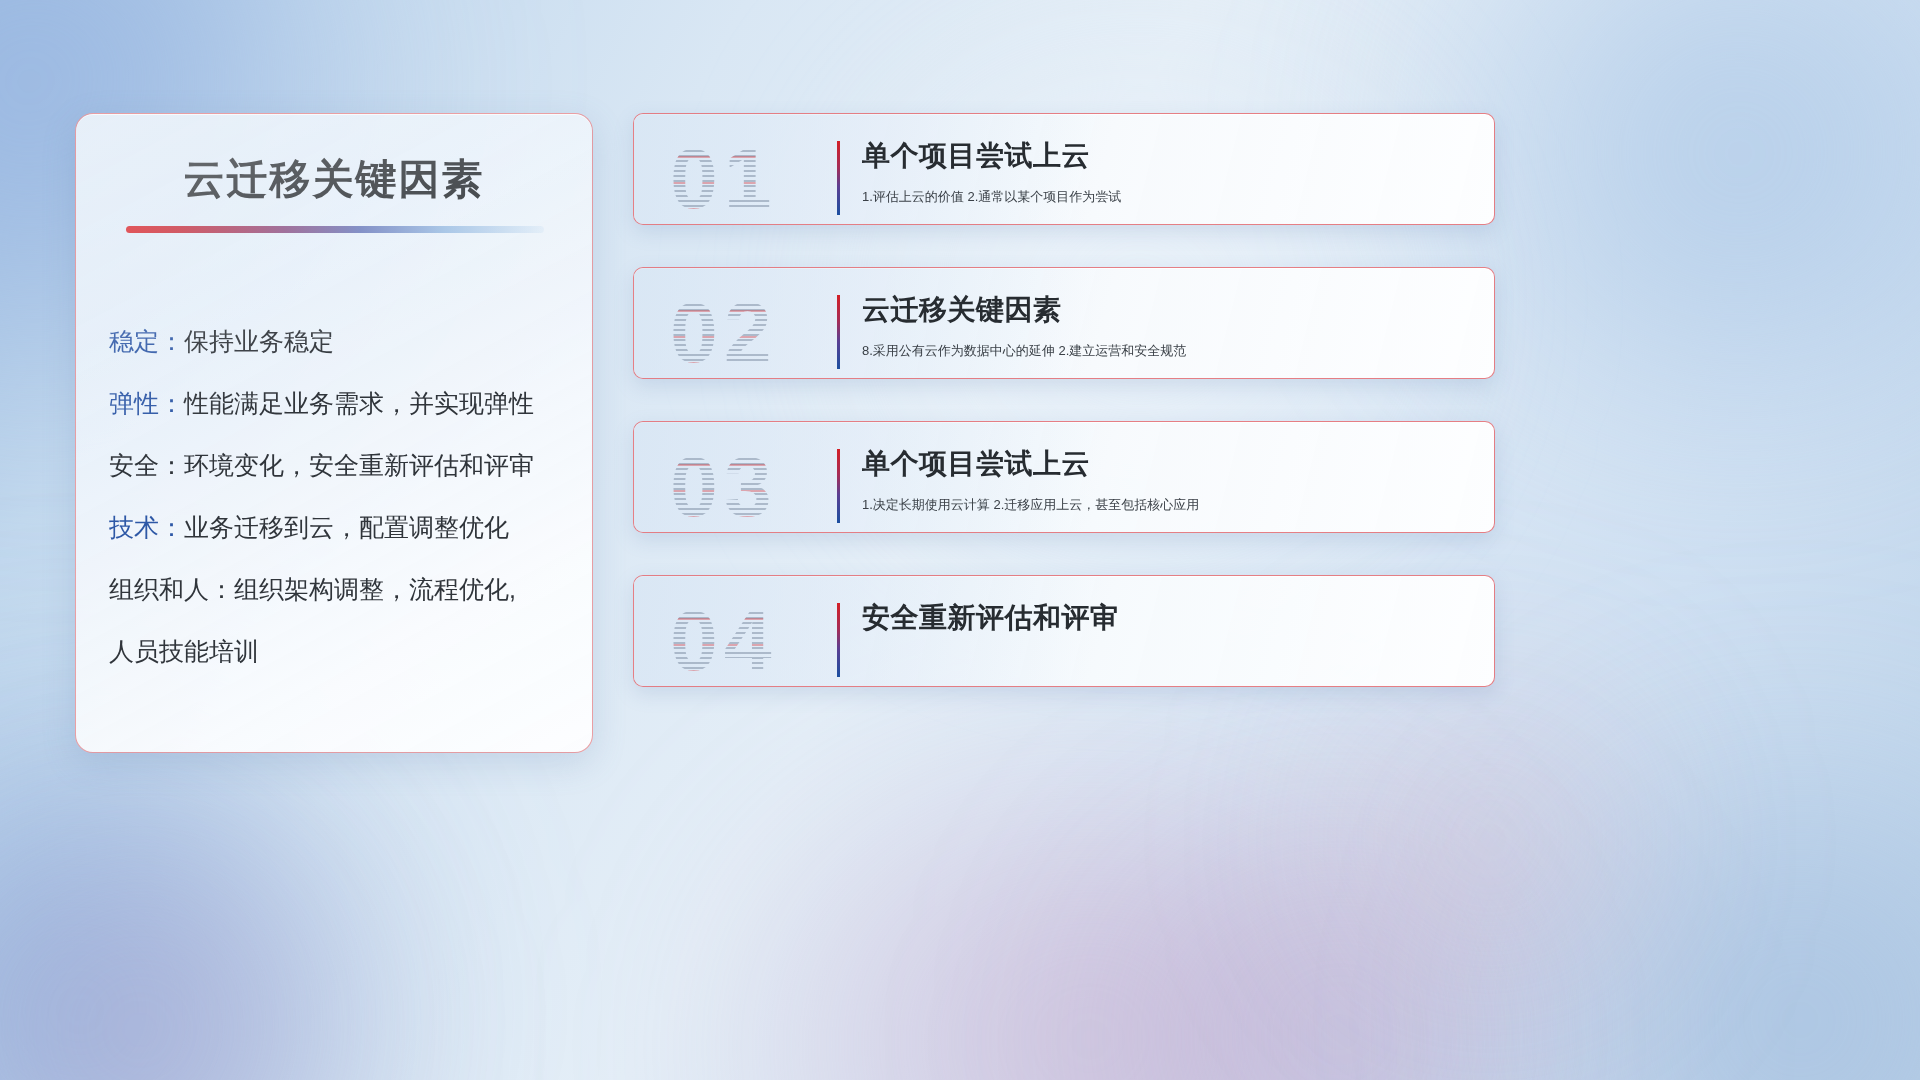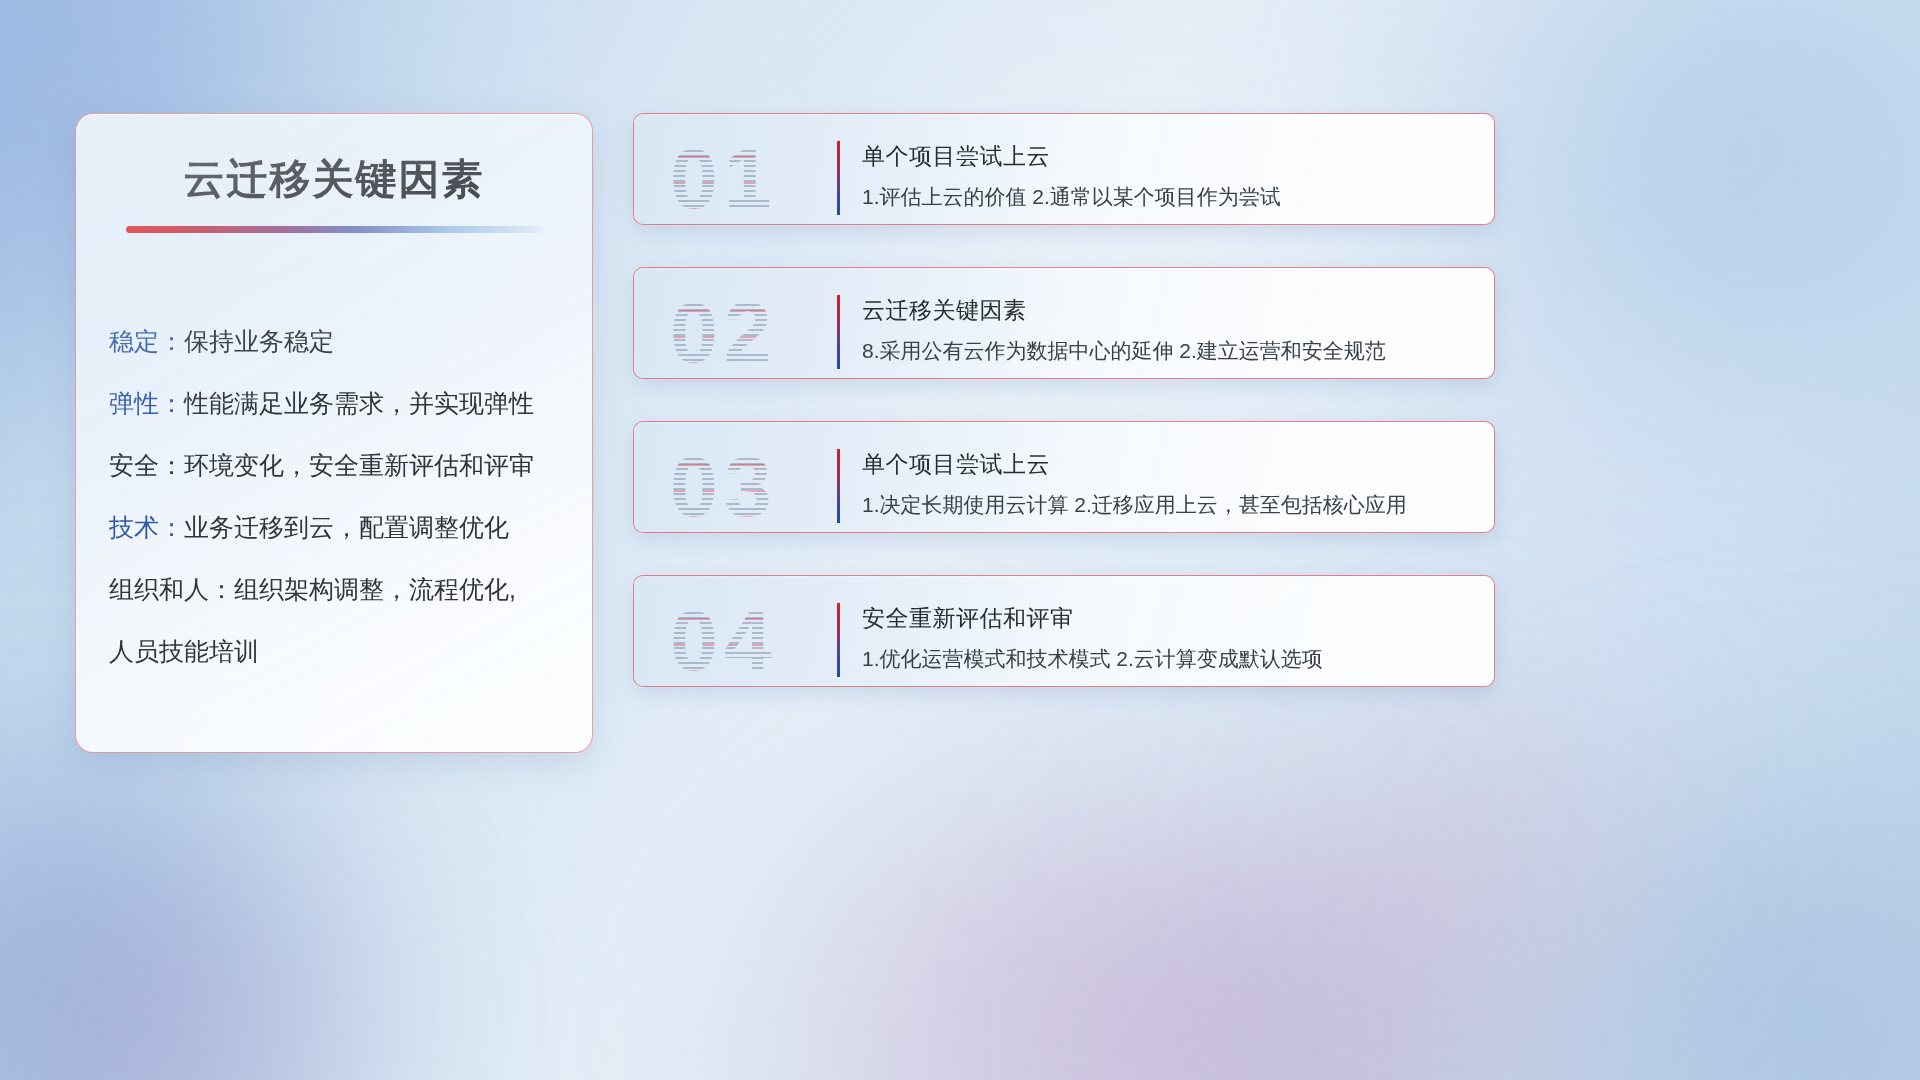--- a/index.html
+++ b/index.html
@@ -116,25 +116,25 @@
       rgba(216,55,60,.70) 0px, rgba(216,55,60,.70) 2px,
       rgba(255,255,255,0) 2px, rgba(255,255,255,0) 26px);
     opacity:.55;
   }
   .card-divider {
     position:absolute; left:203px; top:27px; width:3px; height:74px;
     background:linear-gradient(180deg,#d31f26 0%,#a62c55 35%,#5a3f93 62%,#1b4fa0 100%);
   }
   .card-body { position:absolute; left:228px; top:22px; right:24px; }
   .card-title {
-    font-size:23px; font-weight:normal; color:#272c31; letter-spacing:.5px;
+    font-size:28px; font-weight:bold; color:#272c31; letter-spacing:.5px;
     line-height:40px; white-space:nowrap;
   }
   .card-desc {
-    margin-top:8px; font-size:21px; color:#3a4047; line-height:26px; white-space:nowrap;
+    margin-top:8px; font-size:13px; color:#3a4047; line-height:26px; white-space:nowrap;
   }
 </style>
 </head>
 <body>
 
 <div class="bg">
   <div class="bg-base"></div>
   <div class="blob blob-tl"></div>
   <div class="blob blob-tr"></div>
   <div class="blob blob-mid"></div>
@@ -186,16 +186,15 @@
         <div class="card-title">单个项目尝试上云</div>
         <div class="card-desc">1.决定长期使用云计算   2.迁移应用上云，甚至包括核心应用</div>
       </div>
     </div>
     <div class="card">
       <div class="card-num">04</div>
       <div class="card-num-red">04</div>
       <div class="card-divider"></div>
       <div class="card-body">
         <div class="card-title">安全重新评估和评审</div>
-        <div class="card-desc">1.优化运营模式和技术模式   2.云计算变成默认选项</div>
       </div>
     </div>
   </div>
 
 </body></html>

